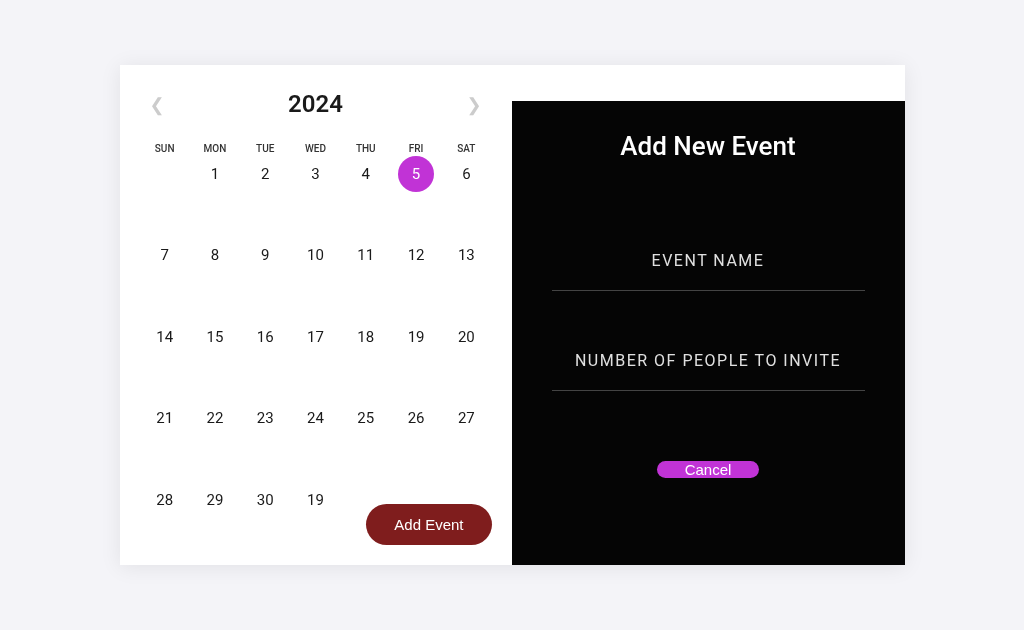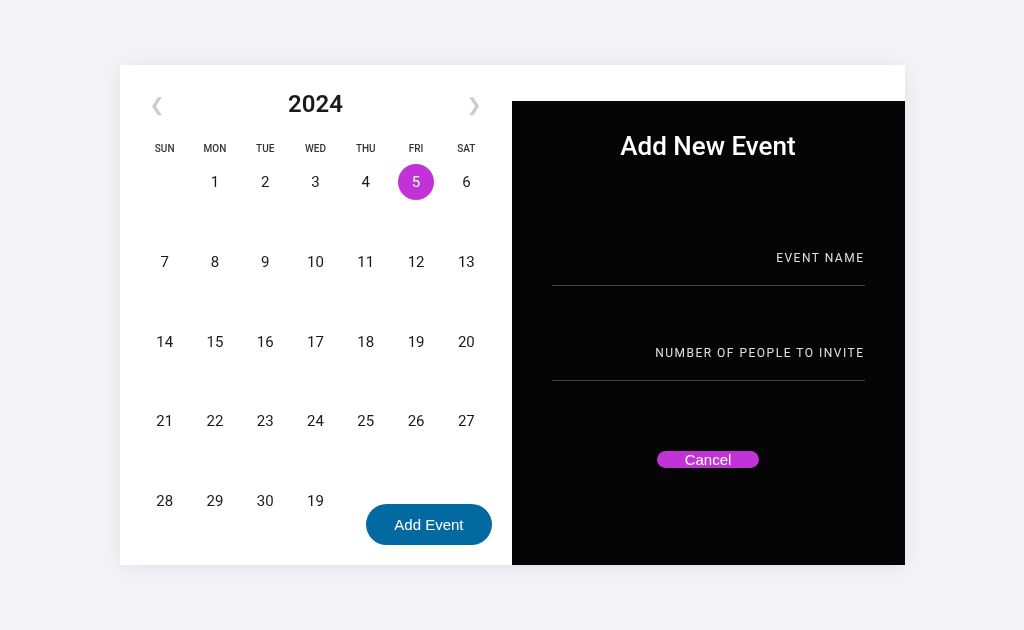--- a/index.html
+++ b/index.html
@@ -60,21 +60,21 @@
       font-weight: 500;
       cursor: pointer;
     }
     .month.active {
       color: #1a1a1a;
       font-weight: 700;
     }
     .weekdays-row {
       display: grid;
       grid-template-columns: repeat(7, 1fr);
-      margin-bottom: 10px;
+      margin-bottom: 2px;
     }
     .weekday {
       text-align: center;
       font-size: 10px;
       color: #333;
       font-weight: 500;
     }
     .dates-grid {
       display: grid;
       grid-template-columns: repeat(7, 1fr);
@@ -102,21 +102,21 @@
       background: #c133d6;
       color: white;
     }
     .date.empty {
       cursor: default;
     }
     .add-event-btn {
       position: absolute;
       bottom: 20px;
       right: 20px;
-      background: #0369a1;
+      background: #7f1d1d;
       color: white;
       border: none;
       padding: 12px 28px;
       border-radius: 30px;
       font-size: 15px;
       font-weight: 500;
       cursor: pointer;
     }
     .event-panel {
       width: 393px;
@@ -132,22 +132,22 @@
       font-size: 26px;
       font-weight: 500;
       margin-bottom: 90px;
     }
     .input-group {
       width: 100%;
       margin-bottom: 60px;
     }
     .input-label {
       display: block;
-      text-align: right;
-      font-size: 12px;
+      text-align: center;
+      font-size: 16px;
       letter-spacing: 1.5px;
       color: #e0e0e0;
       margin-bottom: 20px;
       font-weight: 400;
     }
     .input-line {
       border-bottom: 1px solid #444;
       width: 100%;
       height: 1px;
     }

